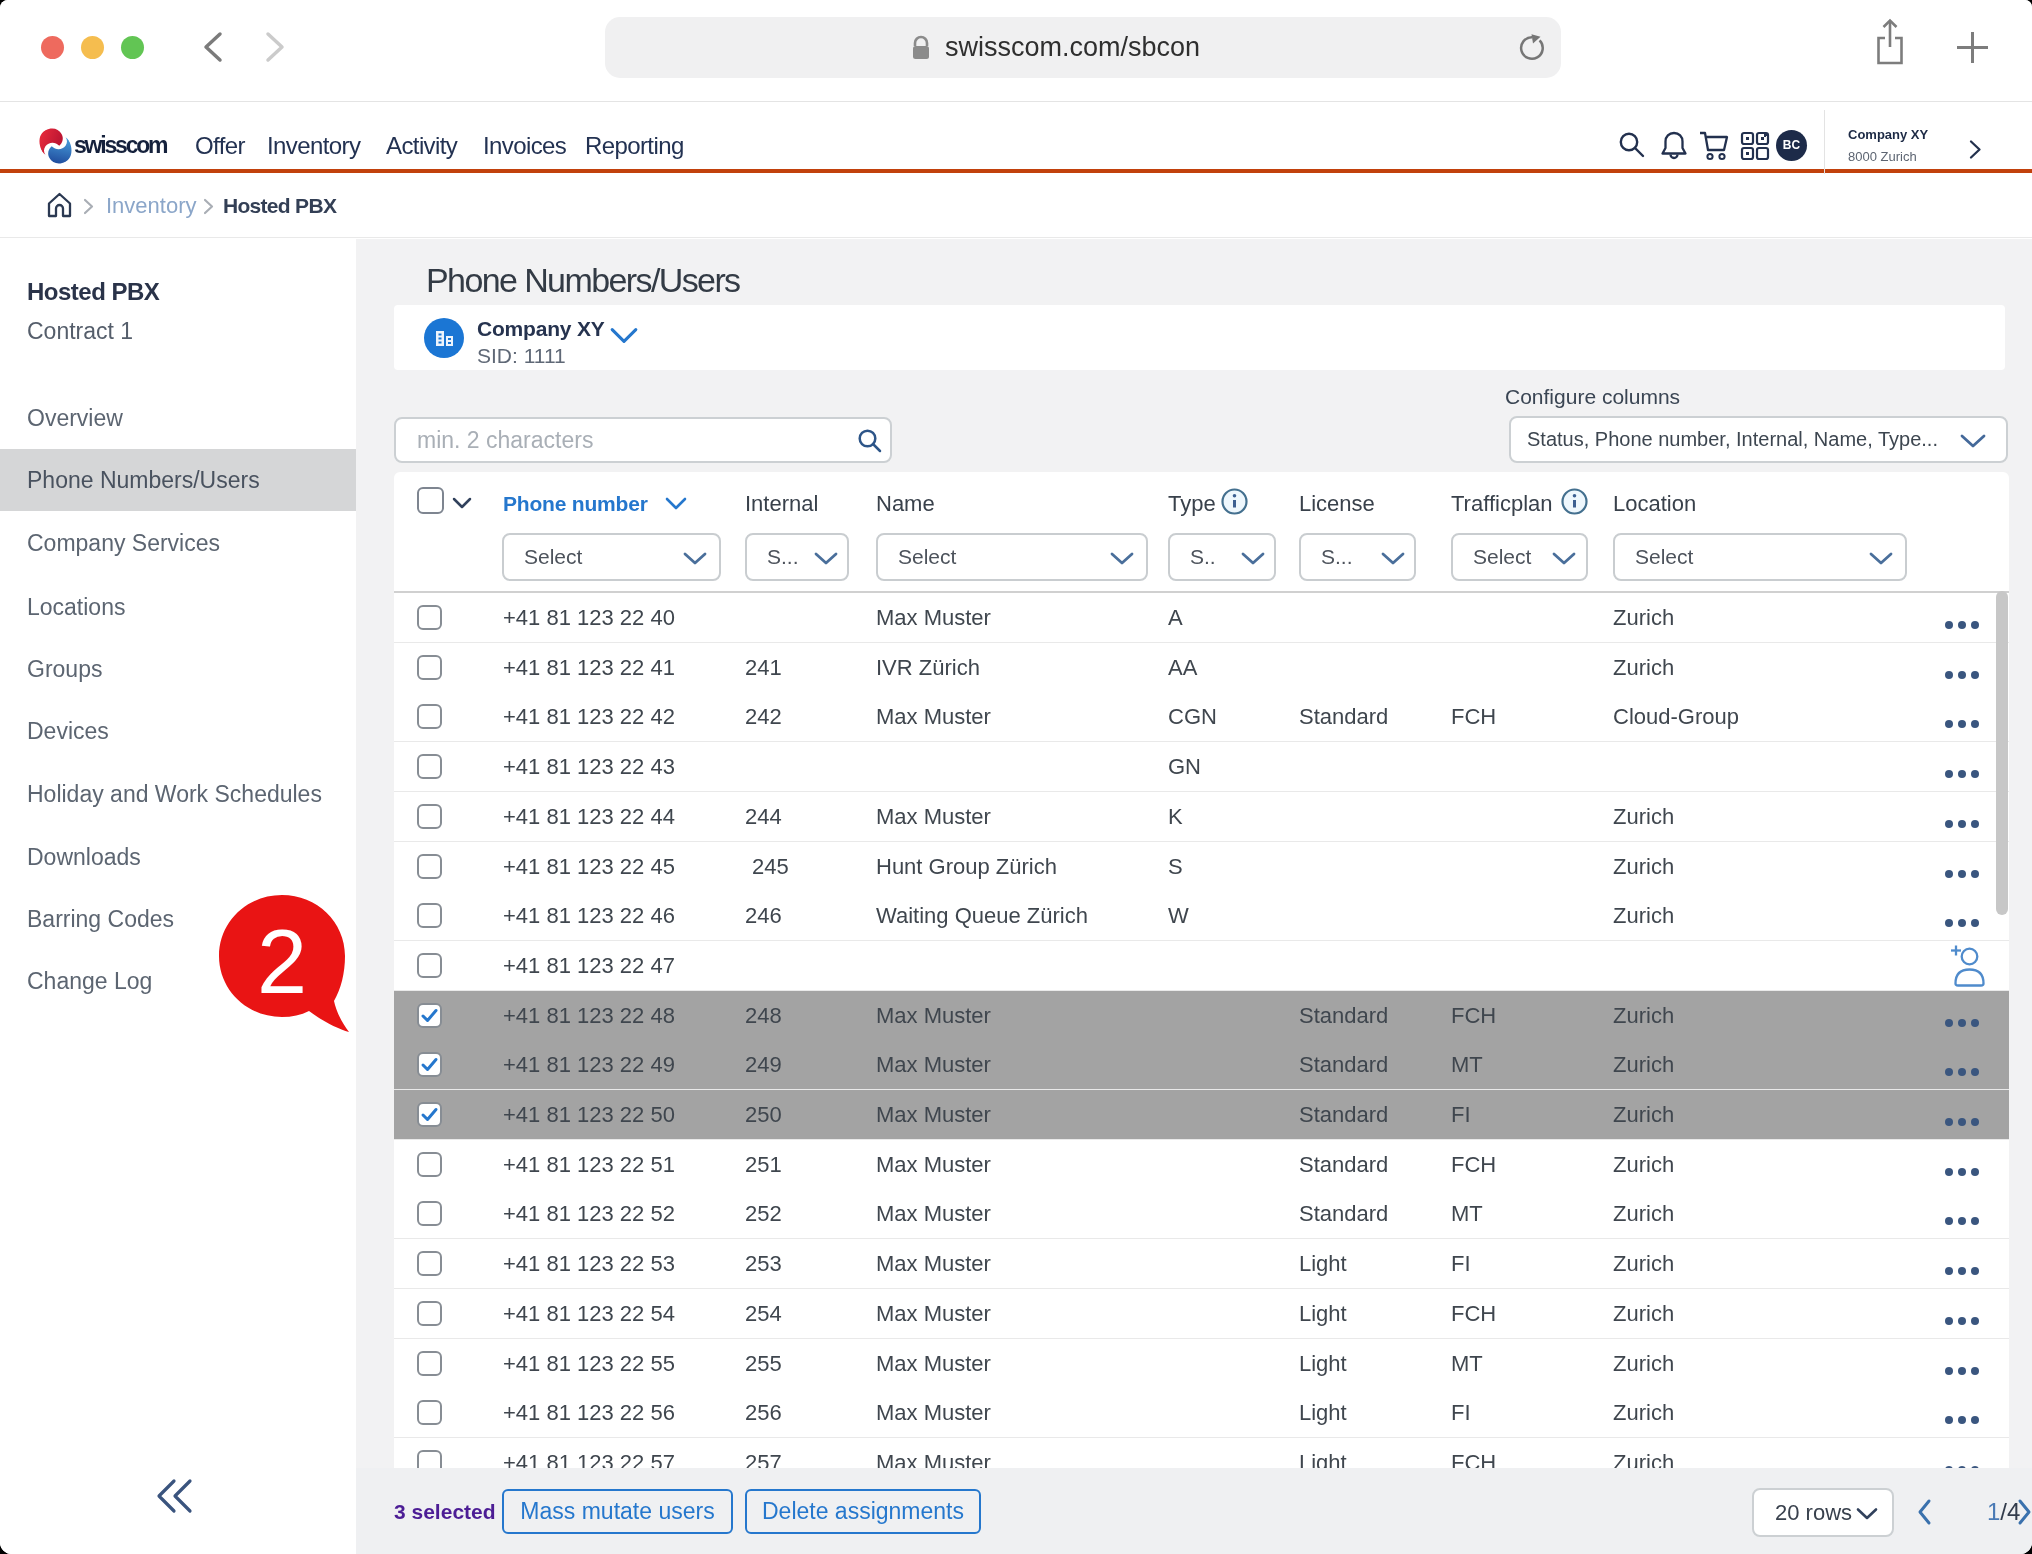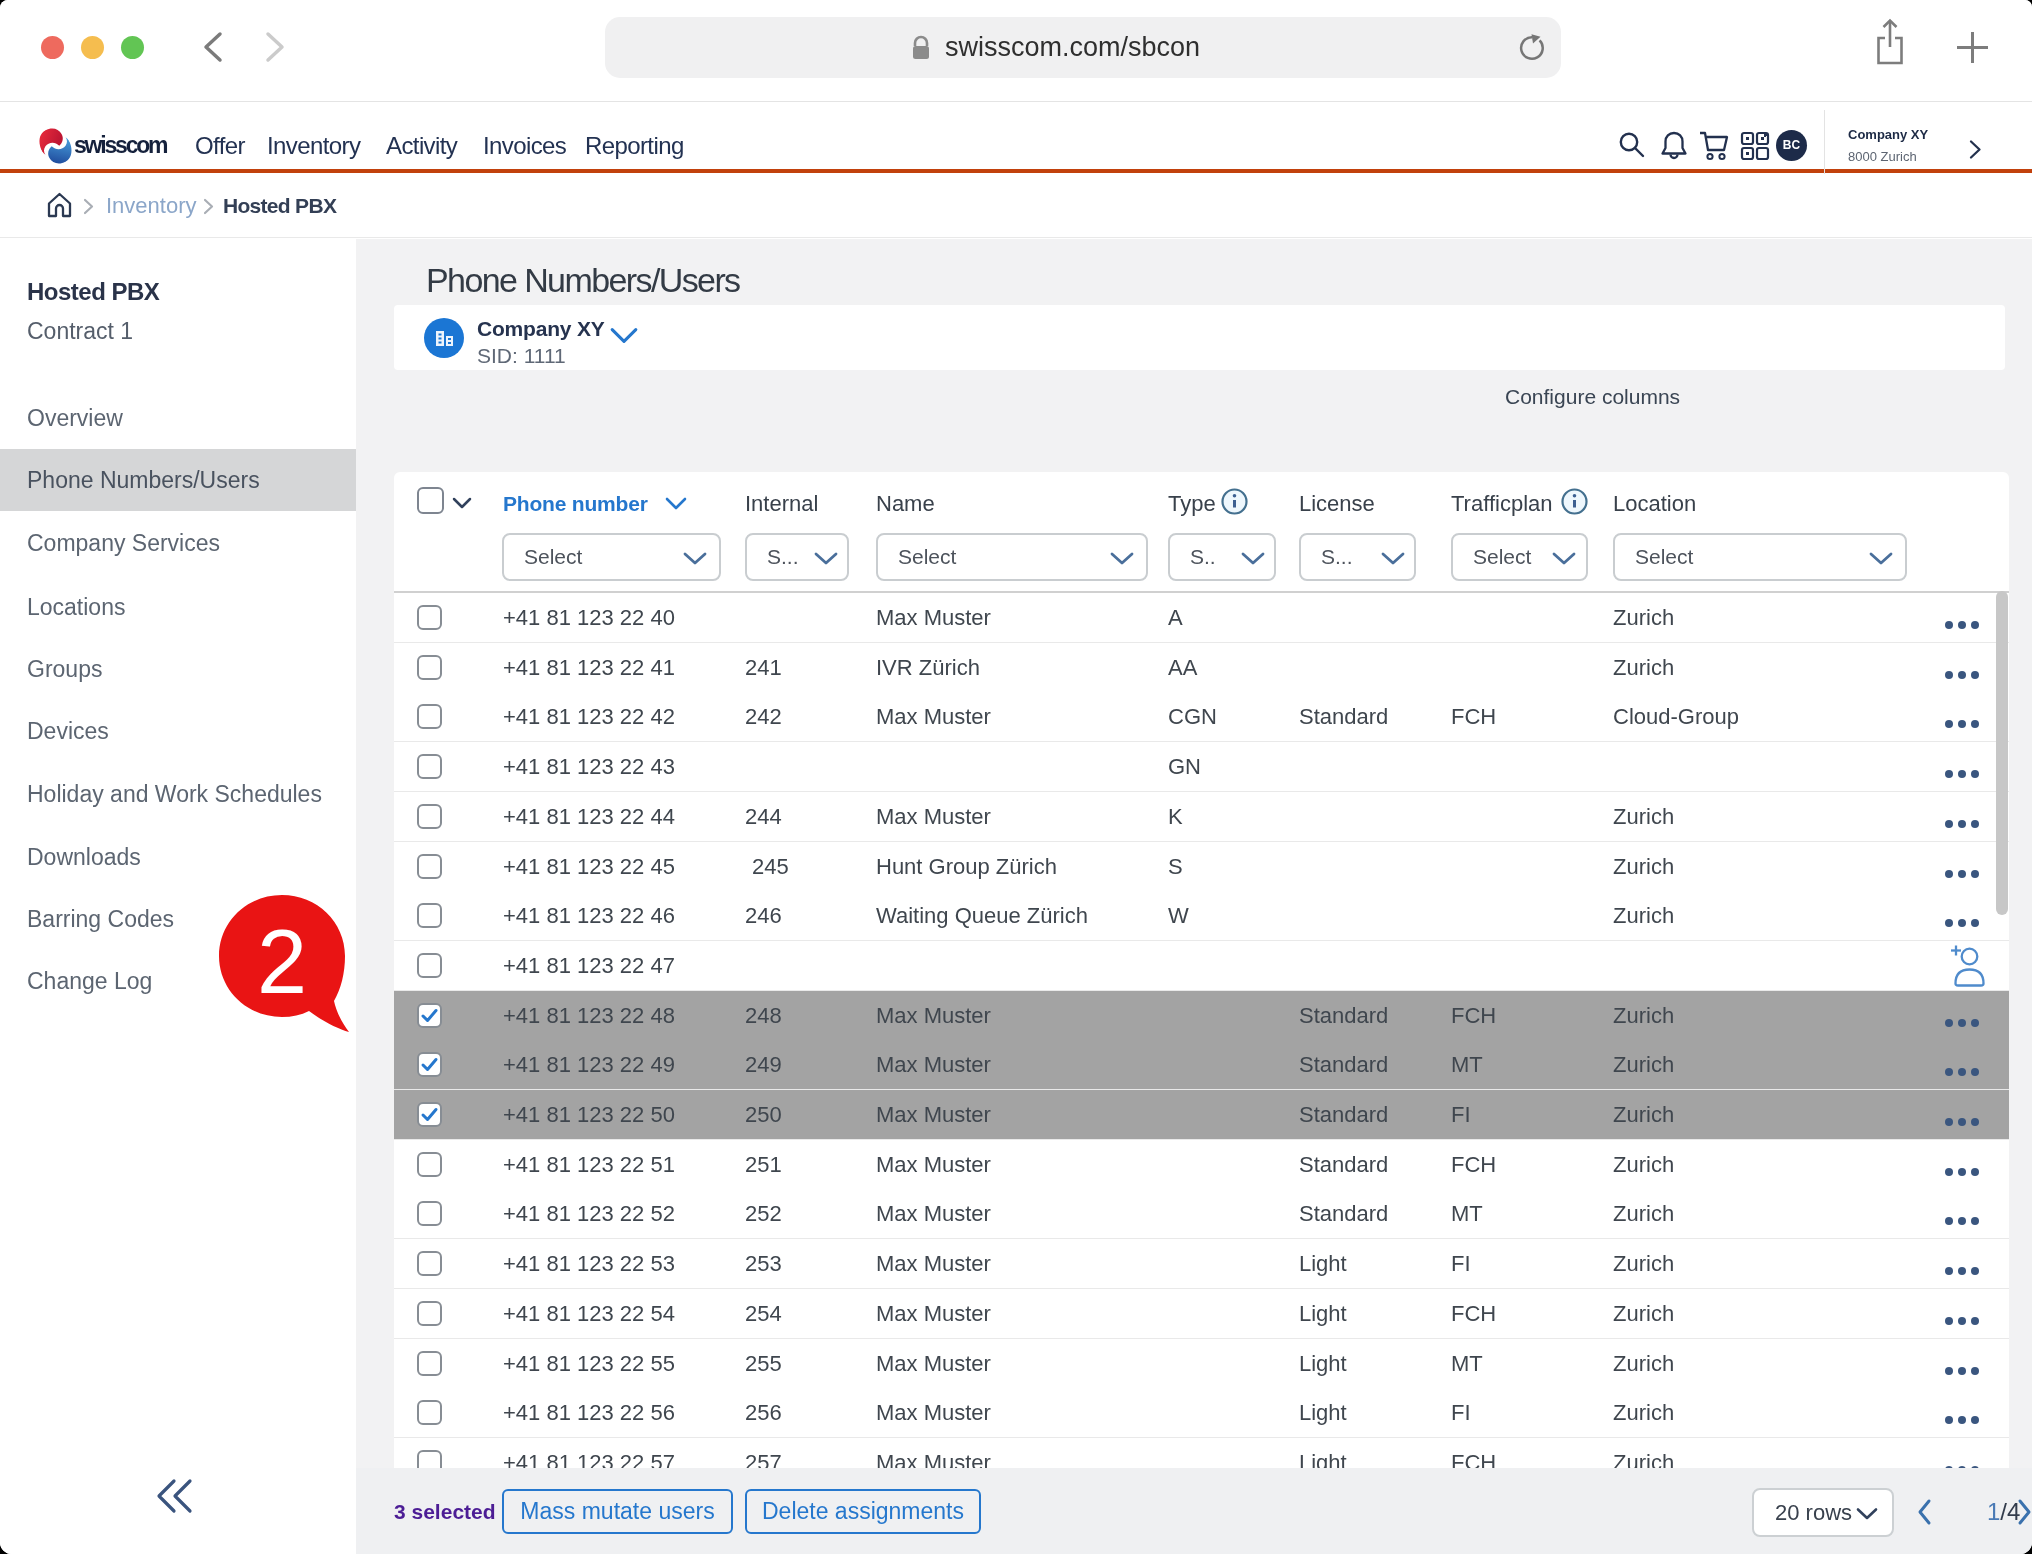--- a/index.html
+++ b/index.html
@@ -174,21 +174,34 @@
         <circle cx="20" cy="20" r="20" fill="#1b76d4"></circle>
         <path d="M12 28 L12 13 L20 13 L20 28 Z M22 28 L22 18 L29 18 L29 28 Z" fill="#fff" opacity="0.92"></path>
         <path d="M14.5 15.5 h3 v2 h-3 z M14.5 19.5 h3 v2 h-3 z M14.5 23.5 h3 v2 h-3 z M24 20 h3 v2 h-3 z M24 24 h3 v2 h-3 z" fill="#1b76d4"></path>
       </svg>
       <div class="abs" style="left:83px;top:12px;font-size:21px;font-weight:bold;color:#26334f;letter-spacing:-0.2px;">Company XY</div>
       <div class="abs" style="left:83px;top:39px;font-size:21px;color:#5f6876;">SID: 1111</div>
       <svg class="abs" style="left:214px;top:21px;" width="32" height="20" viewBox="0 0 34 22">
         <polyline points="4,4 17,17 30,4" fill="none" stroke="#2577cd" stroke-width="3.4" stroke-linecap="round" stroke-linejoin="round"></polyline>
       </svg>
     </div>
+    <div class="inputbox" style="left:394px;top:178px;width:498px;height:46px;">
+      <div class="abs" style="left:21px;top:0;height:42px;line-height:42px;font-size:23px;color:#a9afb6;">min. 2 characters</div>
+      <svg class="abs" style="left:461px;top:9px;" width="26" height="26" viewBox="0 0 26 26">
+        <circle cx="10.5" cy="10.5" r="7.8" fill="none" stroke="#2d5588" stroke-width="2.5"></circle>
+        <line x1="16" y1="16" x2="23" y2="23" stroke="#2d5588" stroke-width="2.5" stroke-linecap="round"></line>
+      </svg>
+    </div>
     <div class="abs" style="left:1505px;top:146px;font-size:21px;color:#3a4553;">Configure columns</div>
+    <div class="inputbox" style="left:1509px;top:177px;width:499px;height:47px;">
+      <div class="abs" style="left:16px;top:0;height:43px;line-height:43px;font-size:20px;color:#3d4650;">Status, Phone number, Internal, Name, Type...</div>
+      <svg class="abs" style="left:448px;top:15px;" width="28" height="16" viewBox="0 0 28 16">
+        <polyline points="3,3 14,13 25,3" fill="none" stroke="#44699a" stroke-width="2.8" stroke-linecap="round" stroke-linejoin="round"></polyline>
+      </svg>
+    </div>
     <div id="tcard">
       <div class="abs" style="left:23px;top:15px;width:27px;height:27px;border:2px solid #7e8590;border-radius:6px;background:#fff;"></div>
       <svg class="abs" style="left:57px;top:24px;" width="22" height="15" viewBox="0 0 22 15">
         <polyline points="3,3 11,11 19,3" fill="none" stroke="#31415c" stroke-width="2.5" stroke-linecap="round" stroke-linejoin="round"></polyline>
       </svg>
       <div class="hlabel" style="left:109px;color:#2577cd;font-weight:bold;font-size:21px;letter-spacing:-0.2px;">Phone number</div>
       <svg class="abs" style="left:270px;top:24px;" width="24" height="15" viewBox="0 0 24 15">
         <polyline points="3,3 12,12 21,3" fill="none" stroke="#2577cd" stroke-width="2.6" stroke-linecap="round" stroke-linejoin="round"></polyline>
       </svg>
       <div class="hlabel" style="left:351px;">Internal</div>

